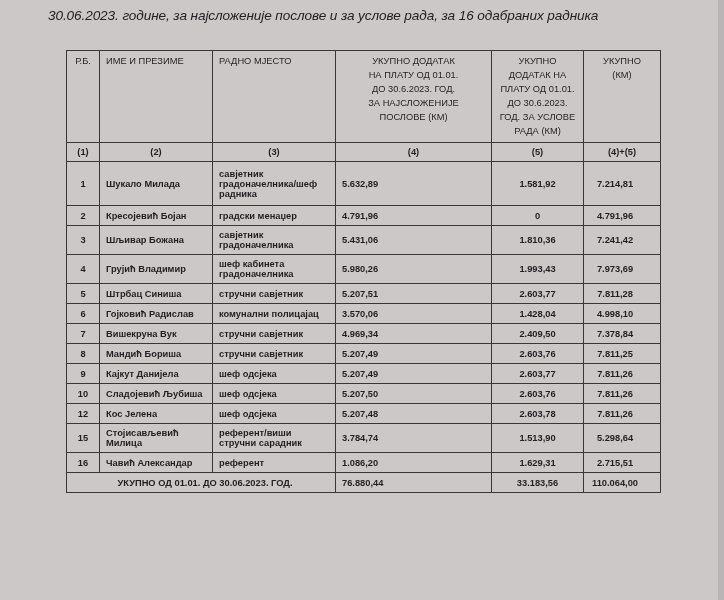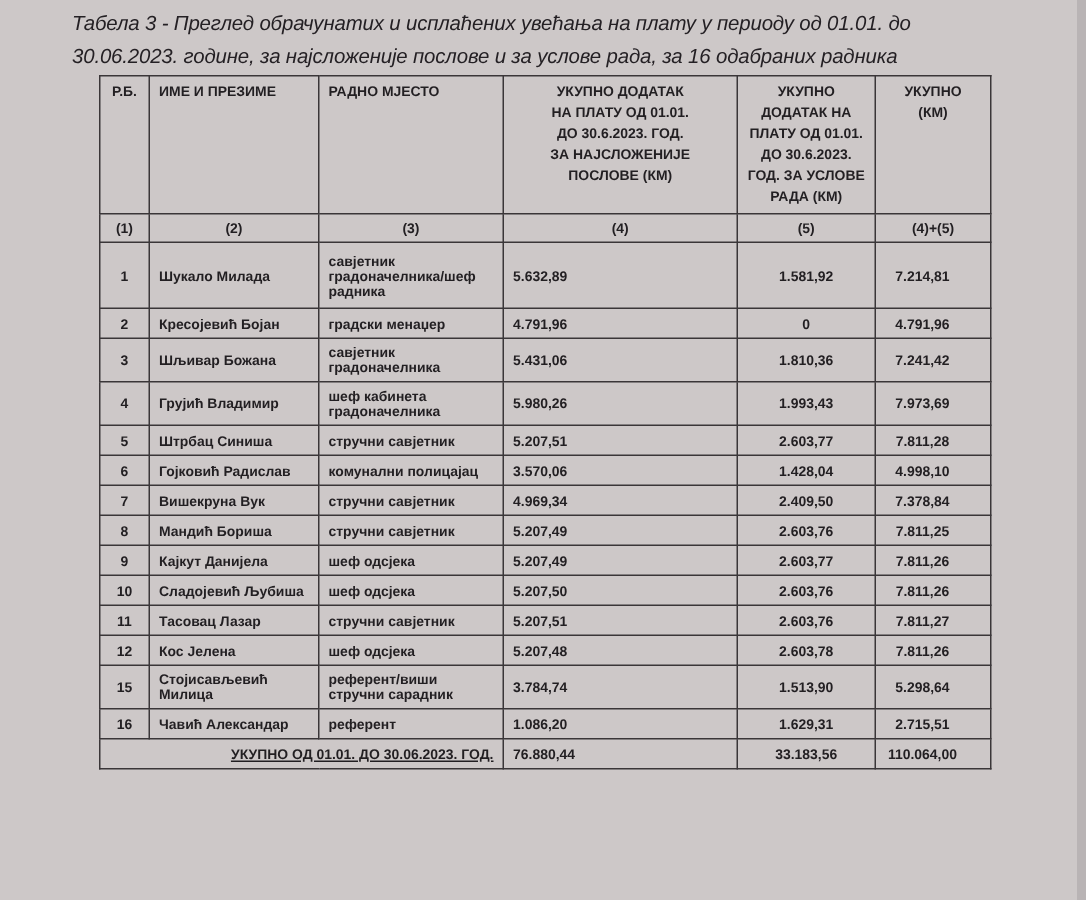--- a/index.html
+++ b/index.html
@@ -24,43 +24,42 @@
     border-collapse: collapse;
     font-size: 9.3px; font-weight: bold;
     color: #221f22;
   }
   table.main td, table.main th {
     border: 1px solid #3a3638;
     padding: 0 6px;
     vertical-align: middle;
   }
   th {
-    font-weight: bold; text-align: center; vertical-align: top !important;
+    font-weight: normal; text-align: center; vertical-align: top !important;
     padding-top: 3px !important; line-height: 14px;
   }
   .c-rb { width: 20px; text-align: center; }
   .c-name { width: 100px; text-align: left; }
   .c-job { width: 110px; text-align: left; }
   .c-a { width: 113px; padding-right: 36px !important; }
   .c-b { width: 79px; text-align: center; }
   .c-c { width: 50px; text-align: center; padding-right: 20px !important; }
   .num-row td { text-align: center !important; height: 18px; padding-right: 6px !important; }
-  .total-label { text-align: right; padding-left: 14px !important; text-decoration: underline; }
+  .total-label { text-align: center; padding-left: 14px !important; }
   .r-head { height: 92px; }
   .r3 { height: 44px; }
   .r2 { height: 29px; }
   .r1 { height: 20px; }
 </style>
 </head>
 <body>
 
 <div class="right-strip"></div>
 
 <div class="caption">
-  <div>Табела 3 - Преглед обрачунатих и исплаћених увећања на плату у периоду од 01.01. до</div>
   <div>30.06.2023. године, за најсложеније послове и за услове рада, за 16 одабраних радника</div>
 </div>
 
 <table class="main">
   <thead>
     <tr class="r-head">
       <th class="c-rb">Р.Б.</th>
       <th class="c-name">ИМЕ И ПРЕЗИМЕ</th>
       <th class="c-job">РАДНО МЈЕСТО</th>
       <th>
@@ -168,28 +167,20 @@
       </tr>
       <tr class="r1">
         <td class="c-rb">10</td>
         <td class="c-name">Сладојевић Љубиша</td>
         <td class="c-job">шеф одсјека</td>
         <td class="c-a">5.207,50</td>
         <td class="c-b">2.603,76</td>
         <td class="c-c">7.811,26</td>
       </tr>
       <tr class="r1">
-        <td class="c-rb">11</td>
-        <td class="c-name">Тасовац Лазар</td>
-        <td class="c-job">стручни савјетник</td>
-        <td class="c-a">5.207,51</td>
-        <td class="c-b">2.603,76</td>
-        <td class="c-c">7.811,27</td>
-      </tr>
-      <tr class="r1">
         <td class="c-rb">12</td>
         <td class="c-name">Кос Јелена</td>
         <td class="c-job">шеф одсјека</td>
         <td class="c-a">5.207,48</td>
         <td class="c-b">2.603,78</td>
         <td class="c-c">7.811,26</td>
       </tr>
       <tr class="r2">
         <td class="c-rb">15</td>
         <td class="c-name">Стојисављевић Милица</td>

